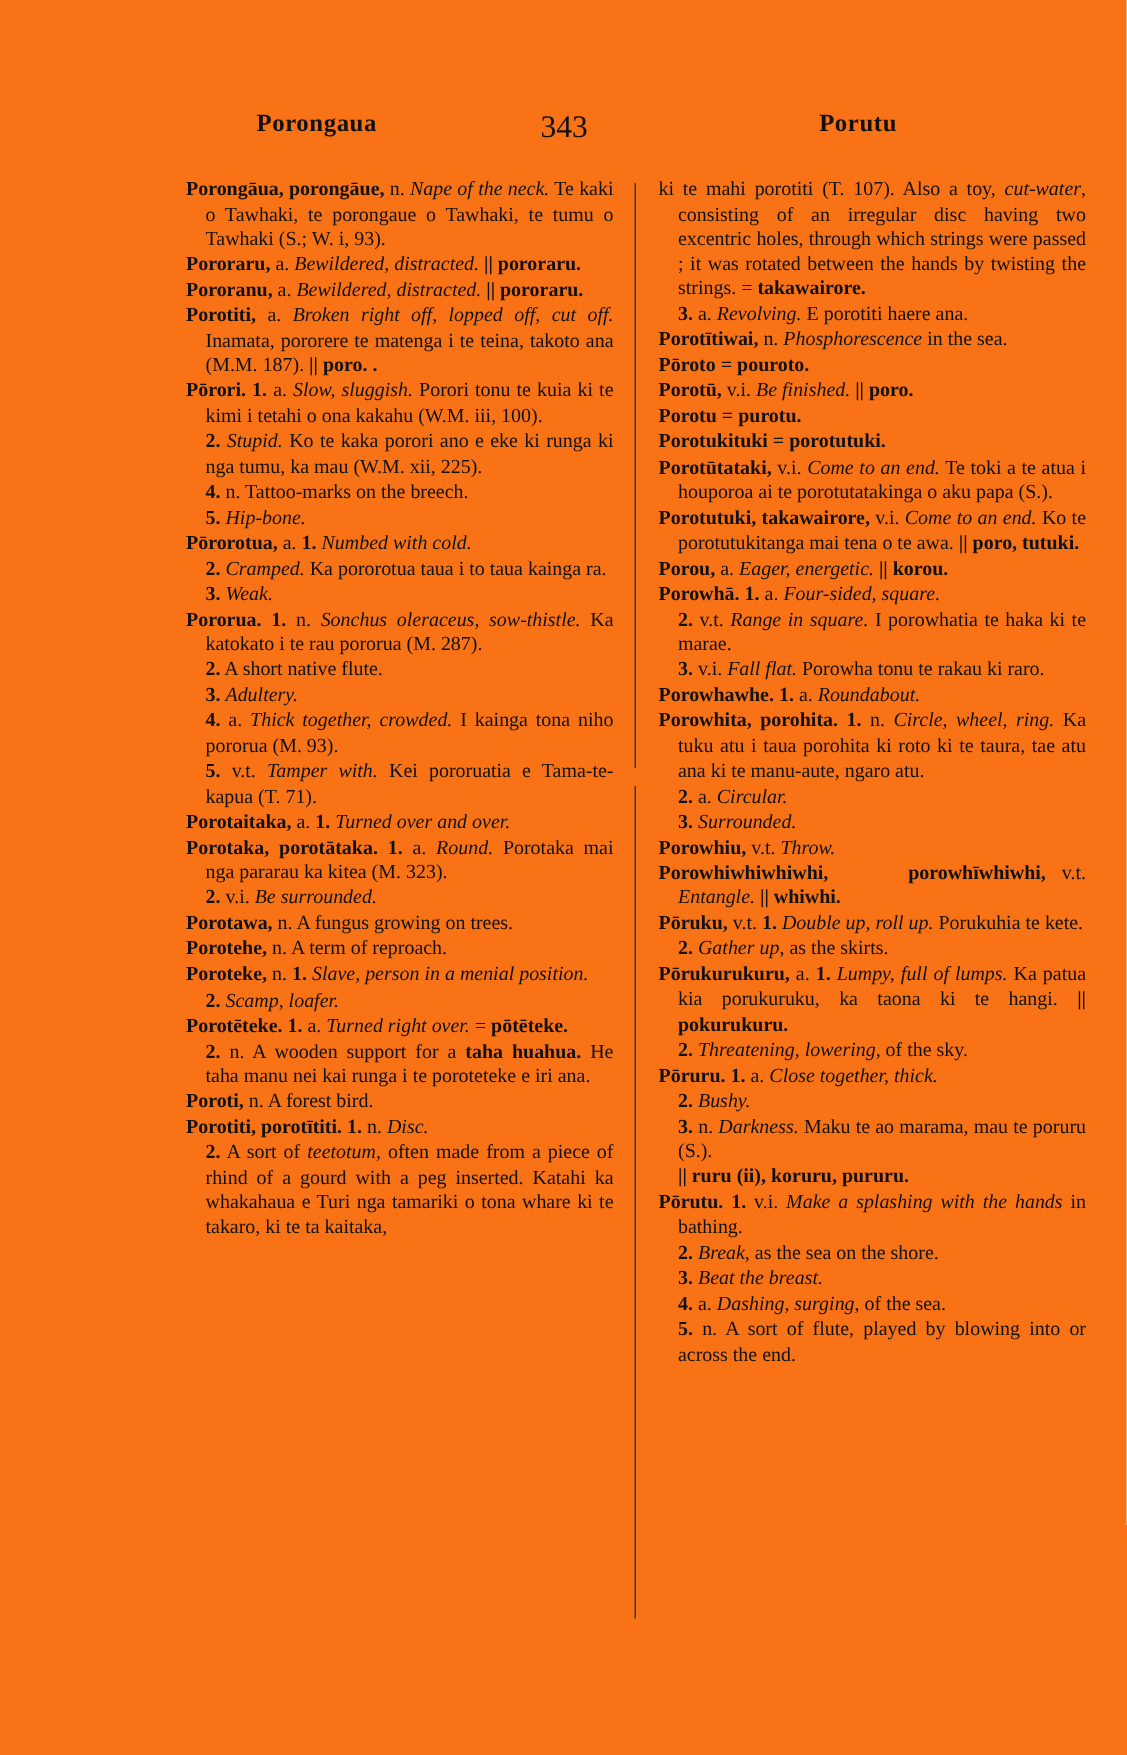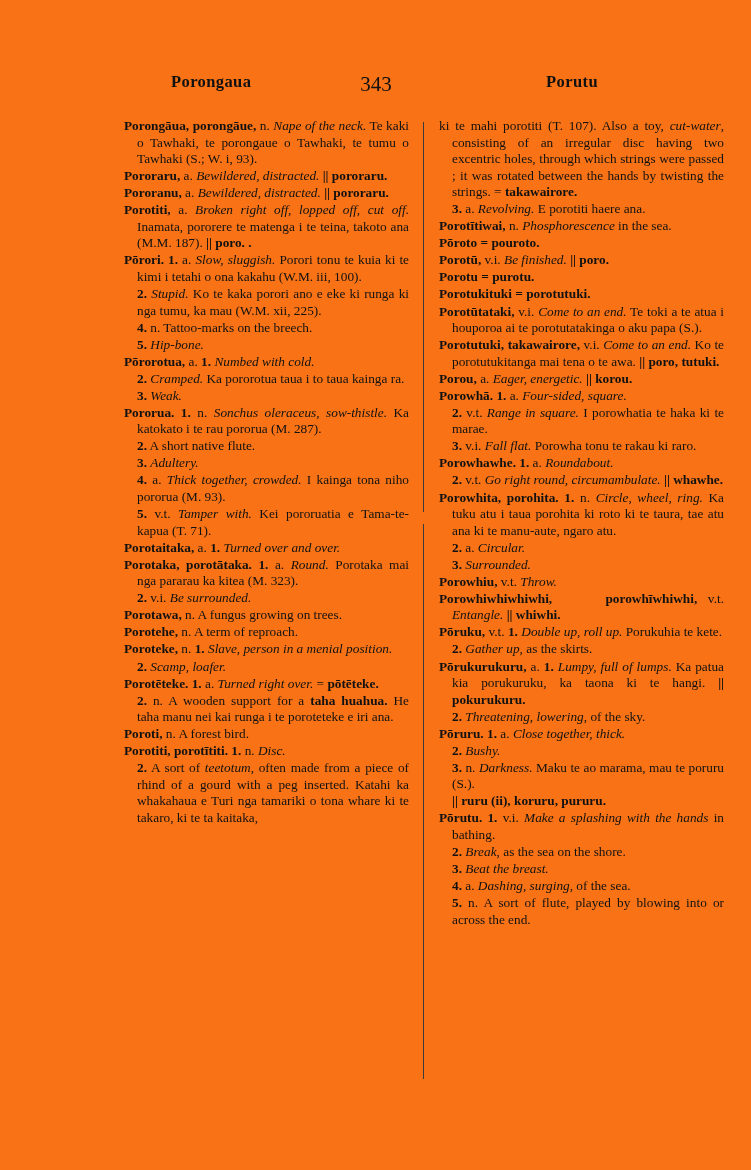--- a/index.html
+++ b/index.html
@@ -156,21 +156,20 @@
         <p class="entry"><span class="hw">Porotū,</span> v.i. <span class="it">Be finished.</span> <span class="sep">|| poro.</span></p>
         <p class="entry"><span class="hw">Porotu = purotu.</span></p>
         <p class="entry"><span class="hw">Porotukituki = porotutuki.</span></p>
         <p class="entry"><span class="hw">Porotūtataki,</span> v.i. <span class="it">Come to an end.</span>  Te toki a te atua i houporoa ai te porotutatakinga o aku papa (S.).</p>
         <p class="entry"><span class="hw">Porotutuki, takawairore,</span> v.i. <span class="it">Come to an end.</span>  Ko te porotutukitanga mai tena o te awa. <span class="sep">|| poro, tutuki.</span></p>
         <p class="entry"><span class="hw">Porou,</span> a. <span class="it">Eager, energetic.</span> <span class="sep">|| korou.</span></p>
         <p class="entry"><span class="hw">Porowhā.</span> <span class="num">1.</span> a. <span class="it">Four-sided, square.</span></p>
         <p class="entry cont"><span class="num">2.</span> v.t. <span class="it">Range in square.</span>  I porowhatia te haka ki te marae.</p>
         <p class="entry cont"><span class="num">3.</span> v.i. <span class="it">Fall flat.</span>  Porowha tonu te rakau ki raro.</p>
         <p class="entry"><span class="hw">Porowhawhe.</span> <span class="num">1.</span> a. <span class="it">Roundabout.</span></p>
-        <p class="entry cont"><span class="num">2.</span> v.t. <span class="it">Go right round, circumambulate.</span> <span class="sep">|| whawhe.</span></p>
         <p class="entry"><span class="hw">Porowhita, porohita.</span> <span class="num">1.</span> n. <span class="it">Circle, wheel, ring.</span>  Ka tuku atu i taua porohita ki roto ki te taura, tae atu ana ki te manu-aute, ngaro atu.</p>
         <p class="entry cont"><span class="num">2.</span> a. <span class="it">Circular.</span></p>
         <p class="entry cont"><span class="num">3.</span> <span class="it">Surrounded.</span></p>
         <p class="entry"><span class="hw">Porowhiu,</span> v.t. <span class="it">Throw.</span></p>
         <p class="entry"><span class="hw">Porowhiwhiwhiwhi, &nbsp; &nbsp; porowhīwhiwhi,</span> v.t. <span class="it">Entangle.</span> <span class="sep">|| whiwhi.</span></p>
         <p class="entry"><span class="hw">Pōruku,</span> v.t. <span class="num">1.</span> <span class="it">Double up, roll up.</span>  Porukuhia te kete.</p>
         <p class="entry cont"><span class="num">2.</span> <span class="it">Gather up</span>, as the skirts.</p>
         <p class="entry"><span class="hw">Pōrukurukuru,</span> a. <span class="num">1.</span> <span class="it">Lumpy, full of lumps.</span>  Ka patua kia porukuruku, ka taona ki te hangi. <span class="sep">|| pokurukuru.</span></p>
         <p class="entry cont"><span class="num">2.</span> <span class="it">Threatening, lowering</span>, of the sky.</p>
         <p class="entry"><span class="hw">Pōruru.</span> <span class="num">1.</span> a. <span class="it">Close together, thick.</span></p>

